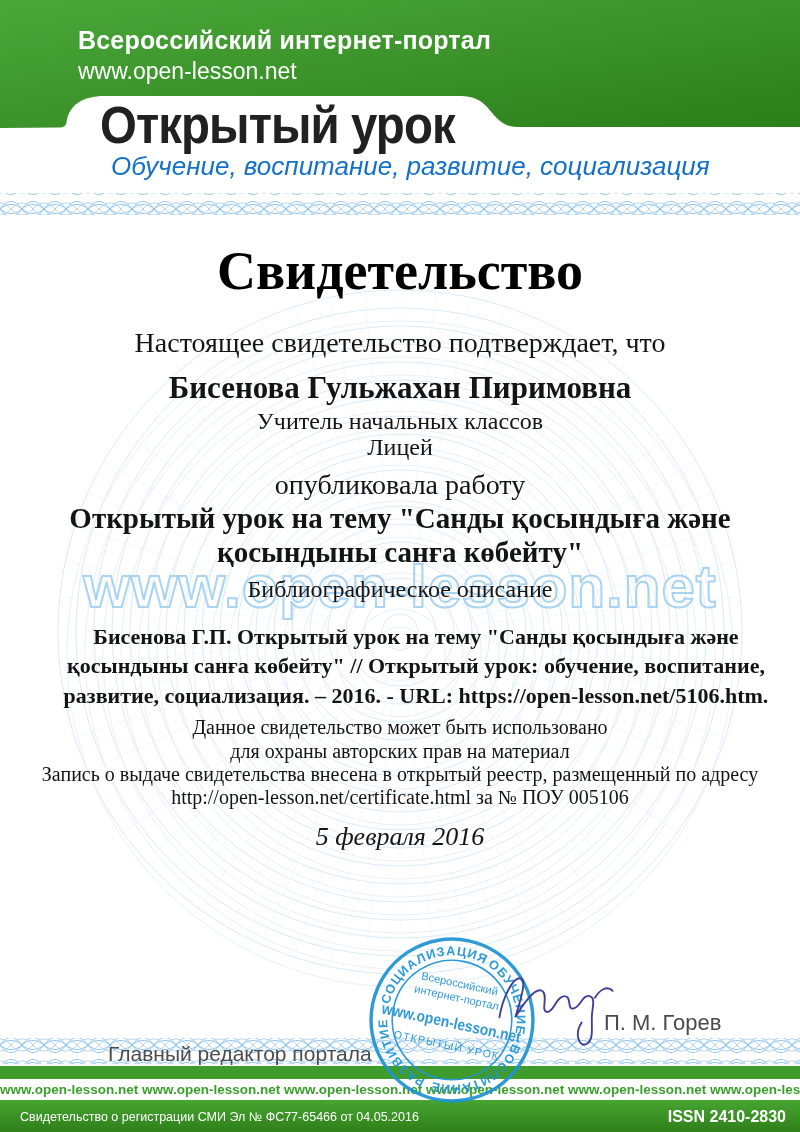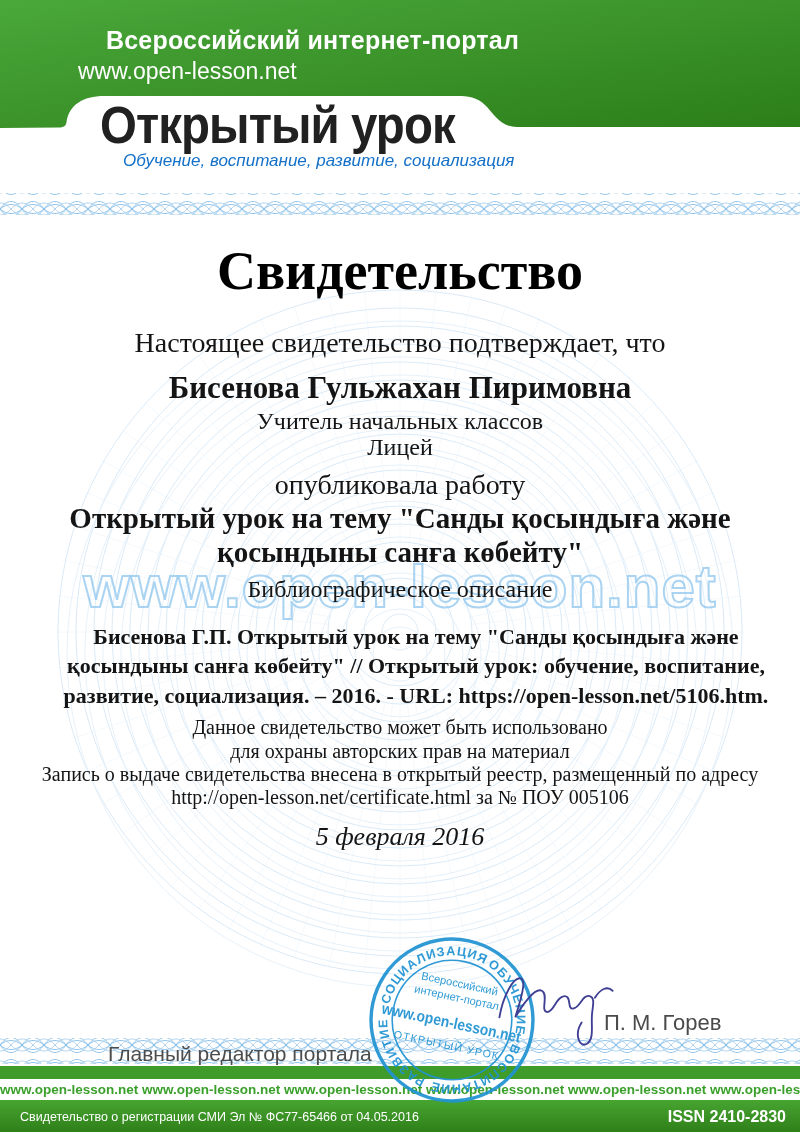--- a/index.html
+++ b/index.html
@@ -12,25 +12,25 @@
 
   
   .watermark{position:absolute;left:0;right:0;top:552px;z-index:1;text-align:center;
              font-family:"Liberation Sans",sans-serif;font-weight:bold;font-size:60px;
              letter-spacing:1px;color:rgba(255,255,255,0.12);
              -webkit-text-stroke:2px rgba(141,197,236,0.75);}
 
   
   .header-svg{position:absolute;left:0;top:0;z-index:3;}
   .hdr-text{position:absolute;z-index:4;font-family:"Liberation Sans",sans-serif;}
-  .portal-title{left:78px;top:26px;font-size:25px;font-weight:bold;color:#fff;letter-spacing:.2px;margin-left:28px;}
+  .portal-title{left:78px;top:26px;font-size:25px;font-weight:bold;color:#fff;letter-spacing:.2px;}
   .portal-url{left:78px;top:58px;font-size:23px;color:#fff;}
   .logo-title{left:100px;top:96px;font-size:51px;font-weight:bold;color:#212121;
               letter-spacing:-1px;transform:scaleX(.93);transform-origin:left top;}
-  .logo-subtitle{left:123px;top:151px;font-size:17px;font-style:italic;color:#1470c8;}
+  .logo-subtitle{left:111px;top:151px;font-size:26px;font-style:italic;color:#1470c8;}
 
   
   .cline{position:absolute;left:0;width:800px;text-align:center;z-index:2;}
   .t-title{top:240px;font-size:54px;font-weight:bold;color:#000;}
   .t-confirm{top:327px;font-size:28px;}
   .t-name{top:370px;font-size:31px;font-weight:bold;}
   .t-pos{top:408px;font-size:24px;}
   .t-school{top:434px;font-size:24px;}
   .t-action{top:469px;font-size:28px;}
   .t-work{top:502px;font-size:29px;font-weight:bold;line-height:1.16;}

